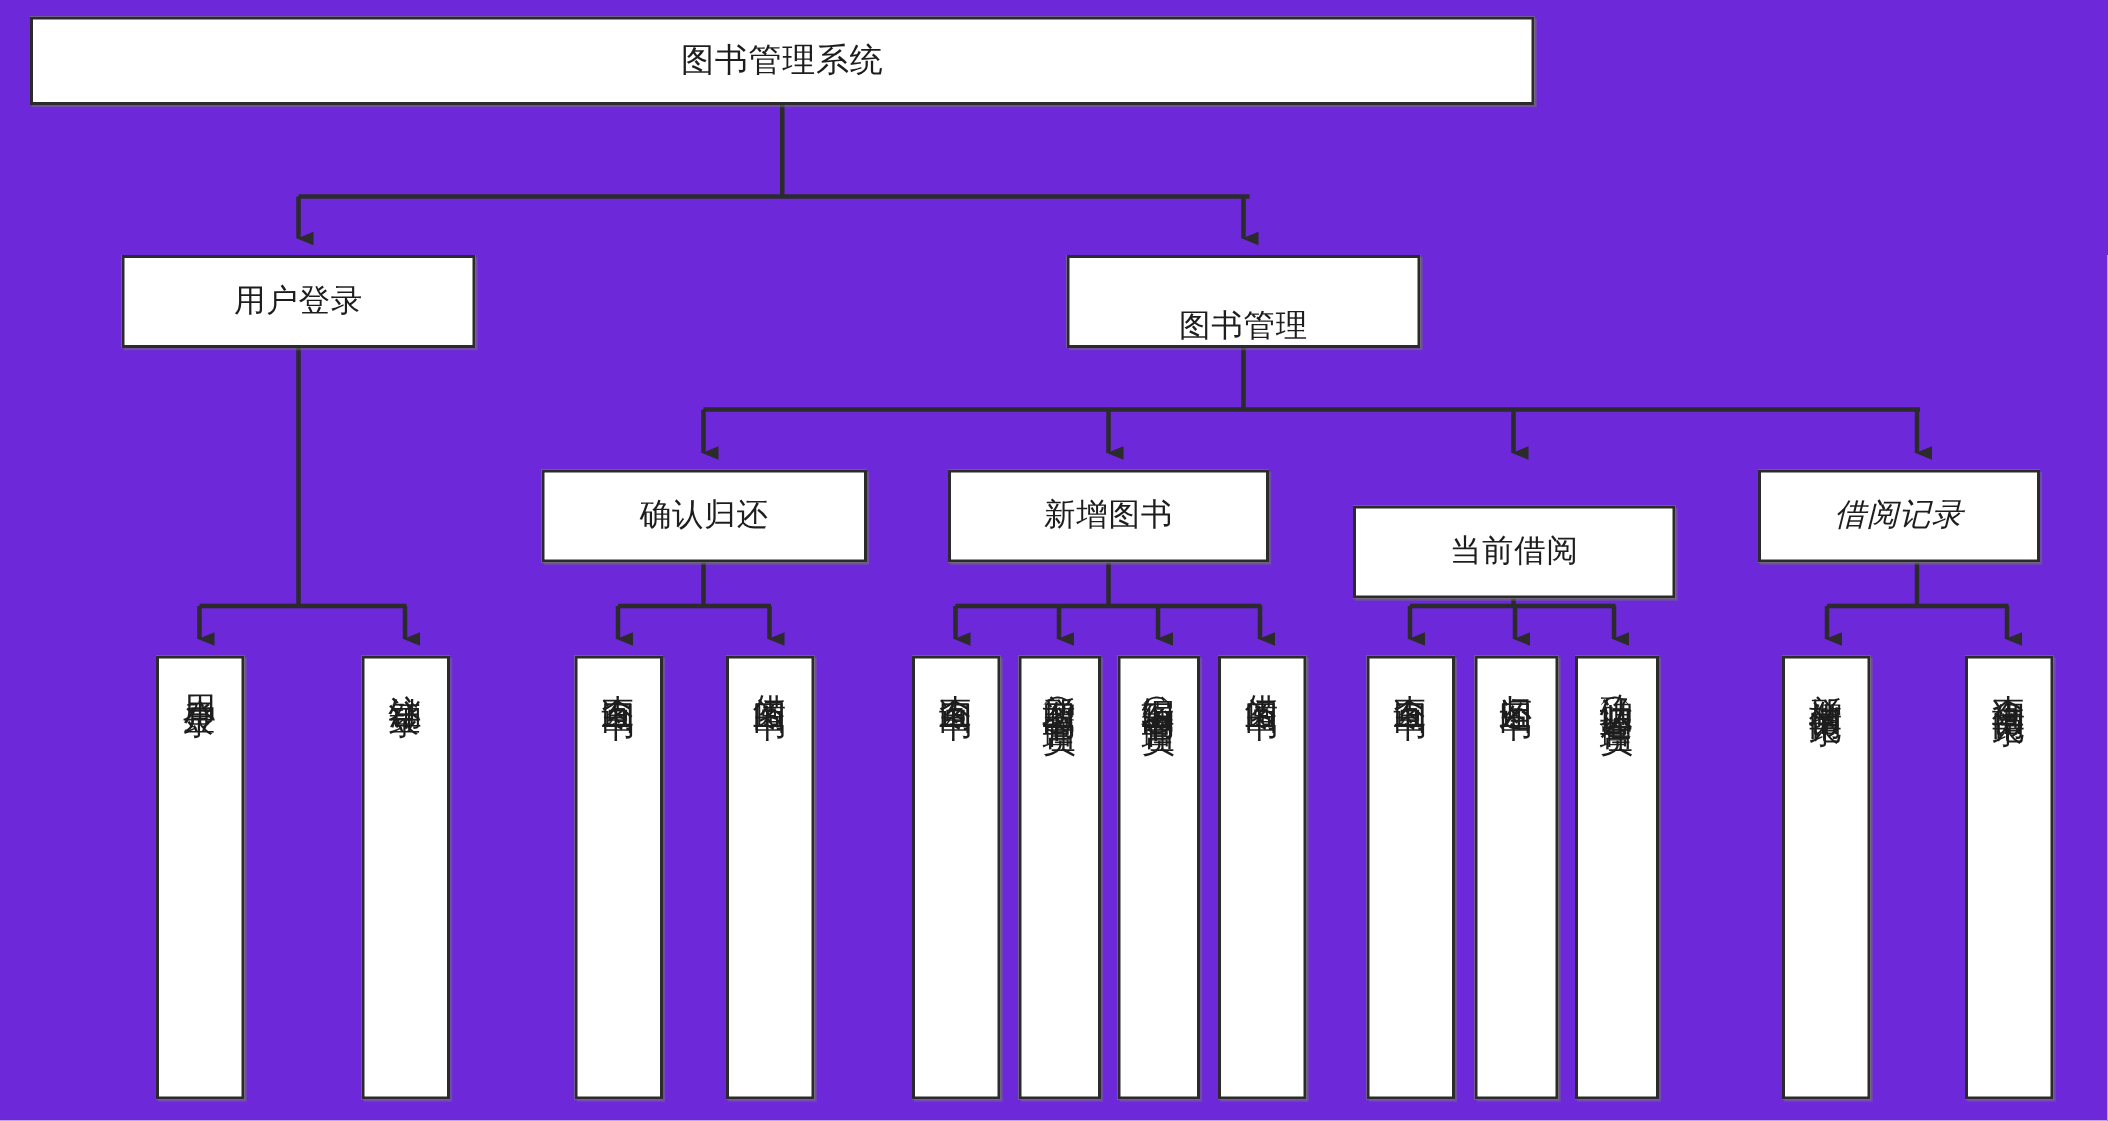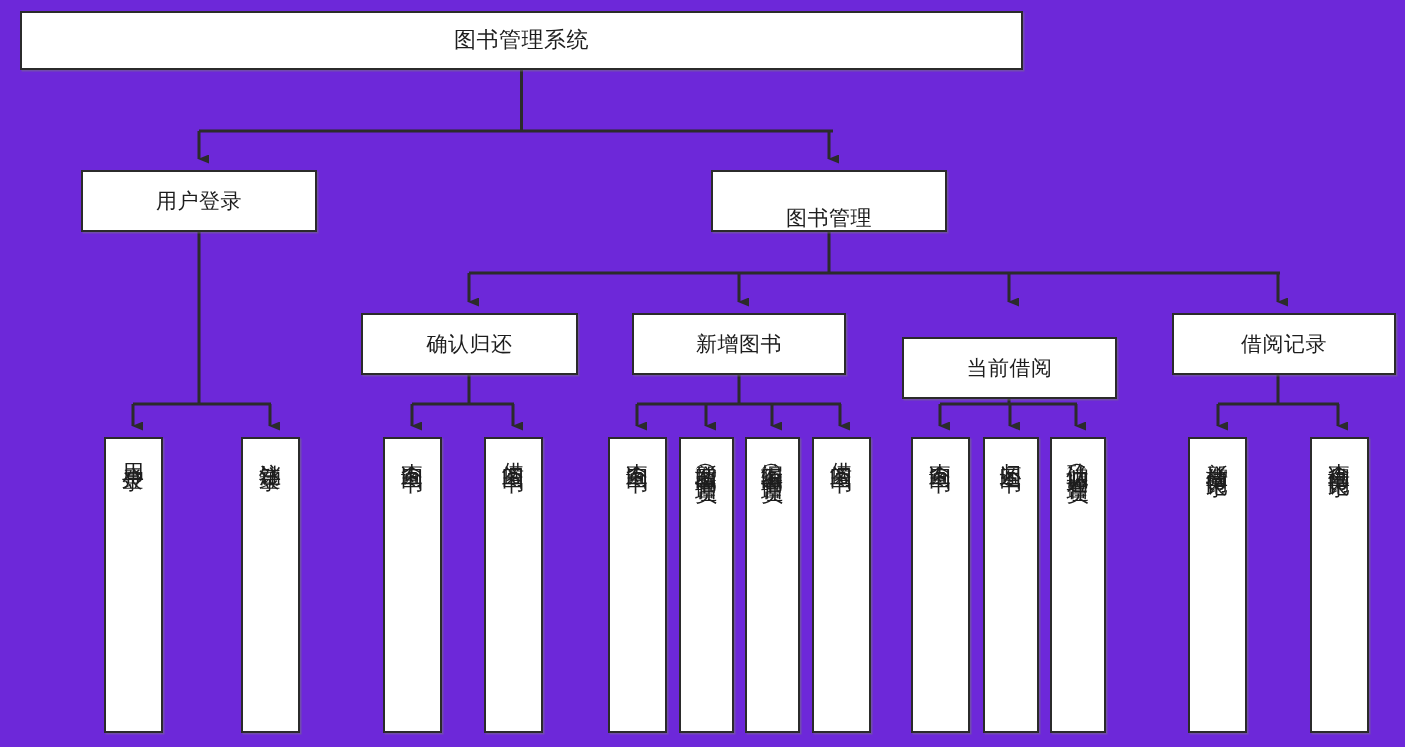--- a/index.html
+++ b/index.html
@@ -143,21 +143,21 @@
 
   <div class="node horizontal" style="left: 361px; top: 313px; width: 217px; height: 62px;">
     <span class="node-label">确认归还</span>
   </div>
   <div class="node horizontal" style="left: 632px; top: 313px; width: 214px; height: 62px;">
     <span class="node-label">新增图书</span>
   </div>
   <div class="node horizontal" style="left: 902px; top: 313px; width: 215px; height: 62px; margin-top: 24px;">
     <span class="node-label">当前借阅</span>
   </div>
-  <div class="node horizontal" style="left: 1172px; top: 313px; width: 224px; height: 62px;">
+  <div class="node horizontal" style="left: 1172px; top: 313px; width: 188px; height: 62px; font-style: italic;">
     <span class="node-label">借阅记录</span>
   </div>
 
   <div class="node vertical" style="left: 104px; top: 437px; width: 59px; height: 296px;">
     <span class="node-label">用户登录</span>
   </div>
   <div class="node vertical" style="left: 241px; top: 437px; width: 59px; height: 296px;">
     <span class="node-label">注销登录</span>
   </div>
   <div class="node vertical" style="left: 383px; top: 437px; width: 59px; height: 296px;">

